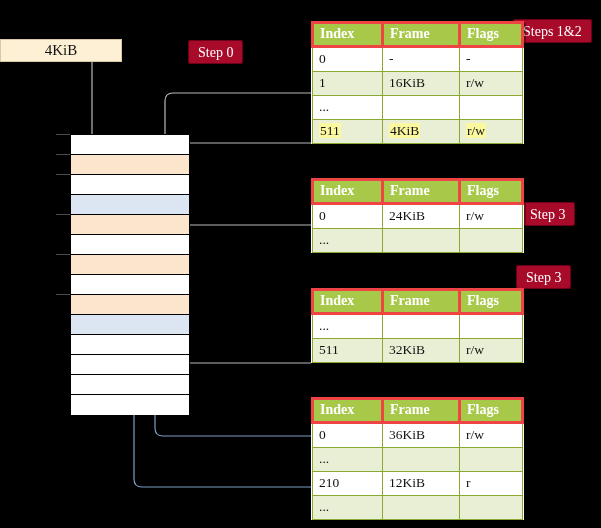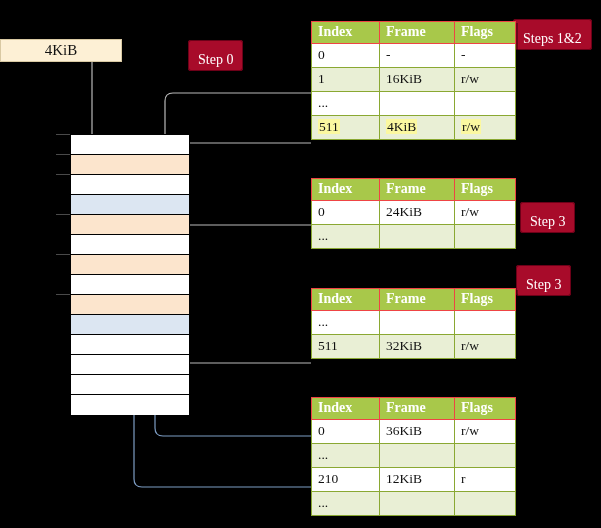--- a/index.html
+++ b/index.html
@@ -12,21 +12,21 @@
 
   
   .badge{
     position:absolute;
     background:#a80b2a;
     color:#ffffff;
     font-family:"Liberation Serif", serif;
     font-size:14px;
     line-height:19px;
     text-align:center;
-    padding:10px 10px 2px 10px;
+    padding:3px 10px 2px 10px;
     border-radius:3px;
     white-space:nowrap;
     box-shadow:0 0 0 1px #6d0018 inset;
   }
 
   
   .kib-box{
     position:absolute;
     left:0px; top:39px;
     width:120px; height:21px;
@@ -72,21 +72,21 @@
     background:#ffffff;
     font-size:13.5px;
     box-shadow:2px 2px 0 0 rgba(0,0,0,0.35);
   }
   .ptable th{
     background:#a8c84a;
     color:#ffffff;
     font-weight:bold;
     text-align:left;
     padding:2px 6px 3px 6px;
-    border:1px solid #ef4444;
+    border:3px solid #ef4444;
     font-size:14px;
   }
   .ptable td{
     border:1px solid #8aa832;
     padding:2px 6px 3px 6px;
     color:#111111;
     height:18px;
     vertical-align:middle;
   }
   .ptable tr.alt td{background:#e9efd5;}

